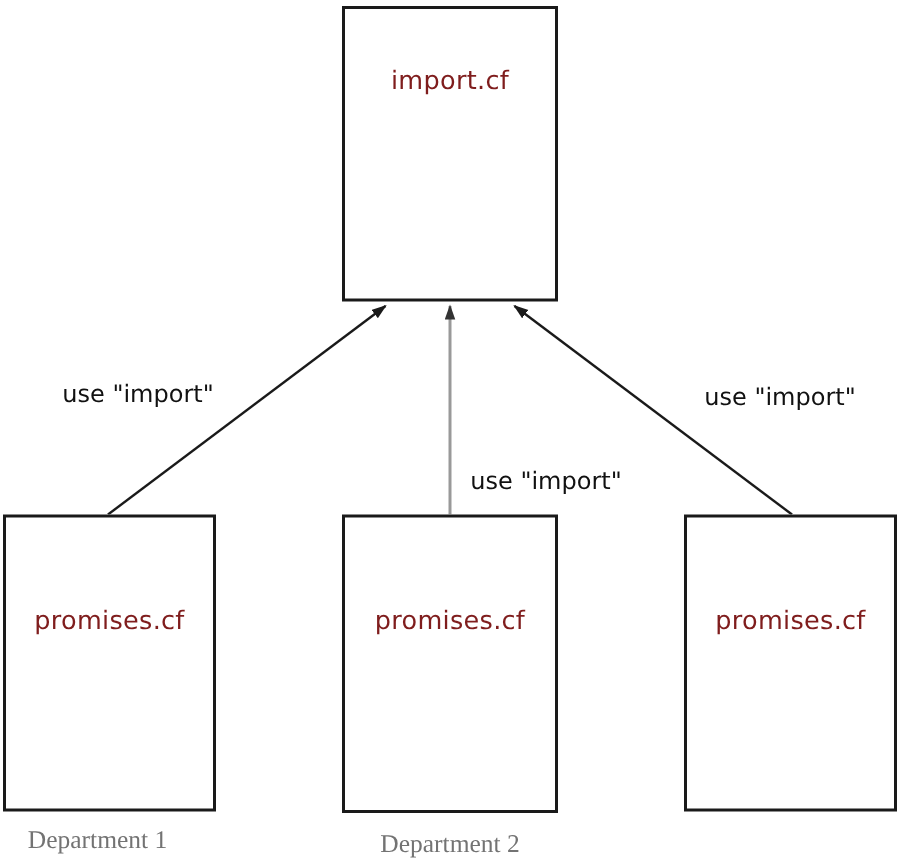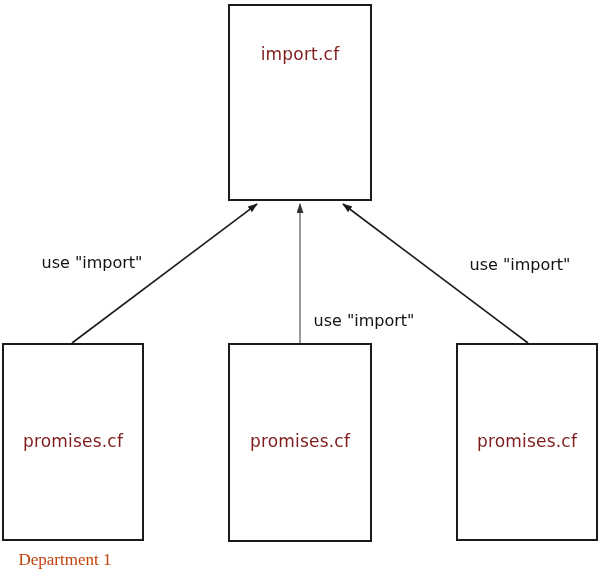--- a/index.html
+++ b/index.html
@@ -26,38 +26,38 @@
     text-align: center;
     font-size: 17px;
     color: #7f1d1d;
     letter-spacing: 0.2px;
   }
   #node-import    { left: 228px; top: 4px;   width: 144px; height: 197px; }
   #node-import .node-label { padding-top: 38px; }
   #node-dept1     { left: 2px;   top: 343px; width: 142px; height: 198px; }
   #node-dept2     { left: 228px; top: 343px; width: 144px; height: 199px; }
   #node-dept3     { left: 456px; top: 343px; width: 142px; height: 198px; }
-  .promises-box .node-label { padding-top: 59px; margin-top: 27px; }
+  .promises-box .node-label { padding-top: 59px; }
 
   .edge-label {
     position: absolute;
     font-size: 16px;
     color: #111111;
     text-align: center;
     white-space: nowrap;
   }
   #edge-label-1 { left: 38px;  top: 253px; width: 108px; }
   #edge-label-2 { left: 310px; top: 311px; width: 108px; }
   #edge-label-3 { left: 466px; top: 255px; width: 108px; }
 
   .caption {
     position: absolute;
     font-family: "Liberation Serif", "DejaVu Serif", serif;
     font-size: 17px;
-    color: #c2410c;
+    color: #737373;
     text-align: center;
     white-space: nowrap;
   }
   #caption-dept1 { left: 2px;   top: 550px; width: 126px; }
   #caption-dept2 { left: 228px; top: 553px; width: 144px; }
   #caption-dept3 { left: 456px; top: 548px; width: 130px; }
 
   #arrows-layer {
     position: absolute;
     left: 0;
@@ -100,14 +100,15 @@
 
   <div class="node promises-box" id="node-dept3">
     <span class="node-label">promises.cf</span>
   </div>
 
   <div class="edge-label" id="edge-label-1">use "import"</div>
   <div class="edge-label" id="edge-label-2">use "import"</div>
   <div class="edge-label" id="edge-label-3">use "import"</div>
 
   <div class="caption" id="caption-dept1">Department 1</div>
+  <div class="caption" id="caption-dept2">Department 2</div>
 
 </div>
 
 </body></html>

